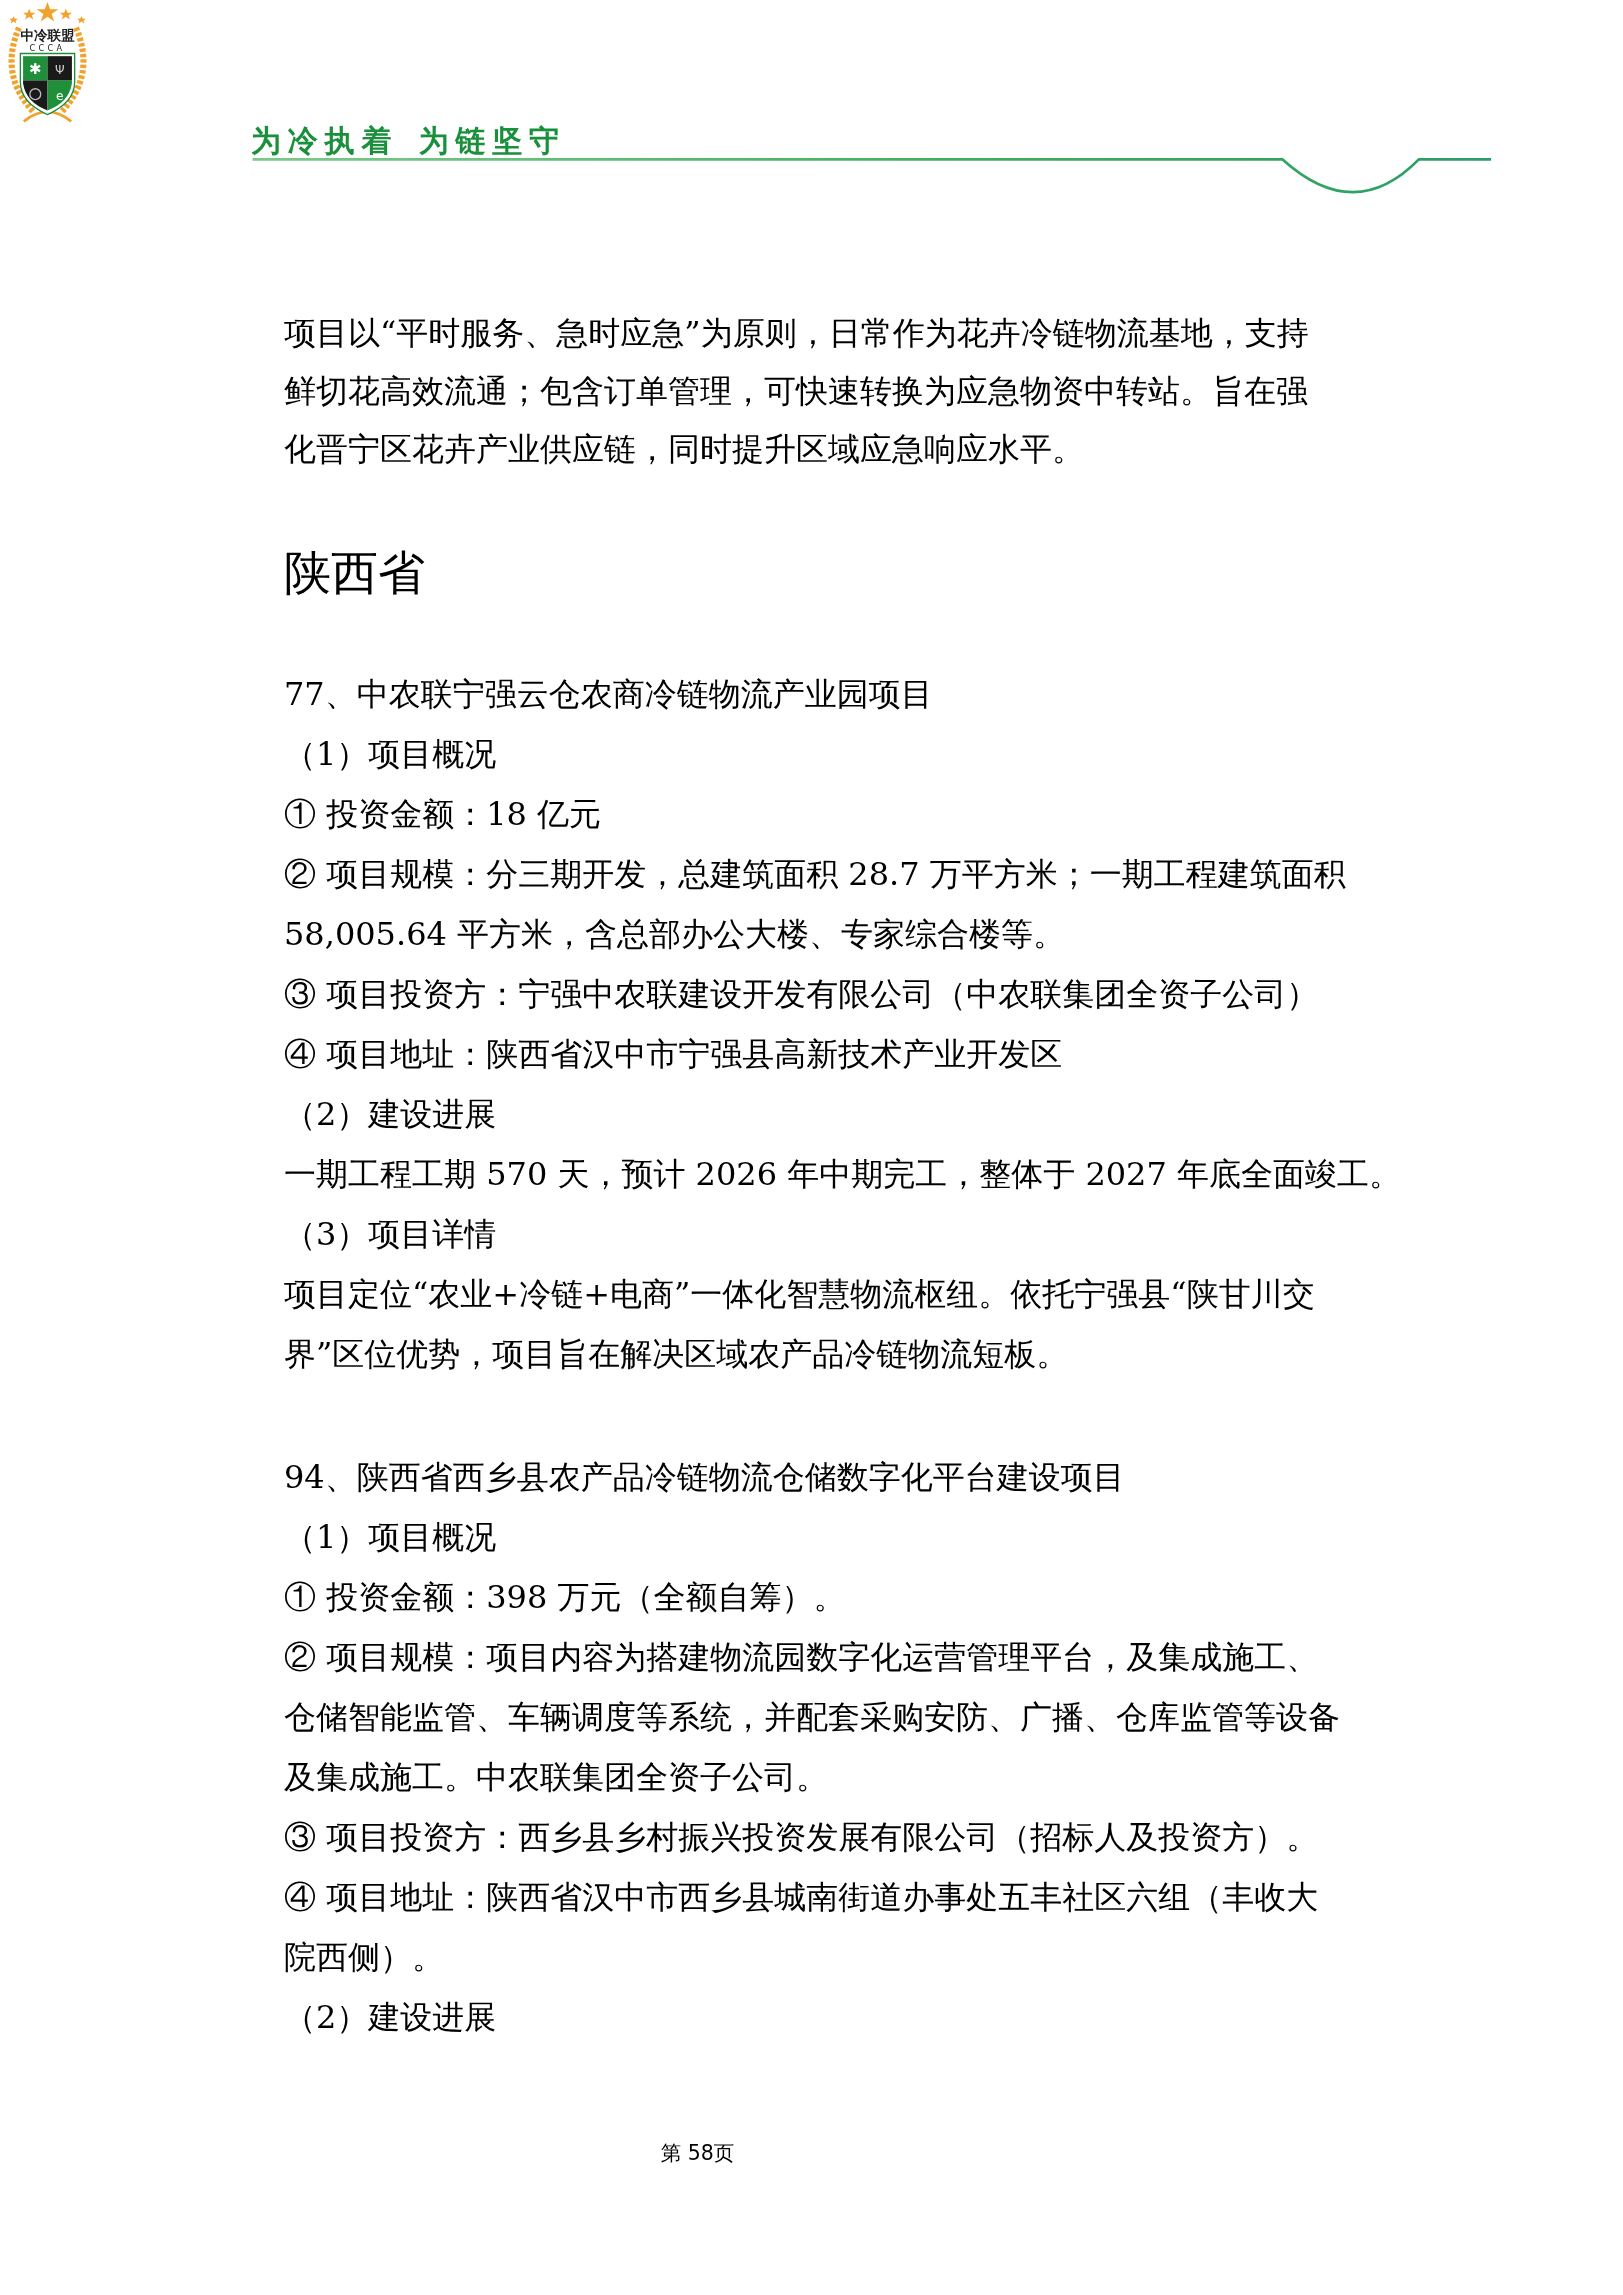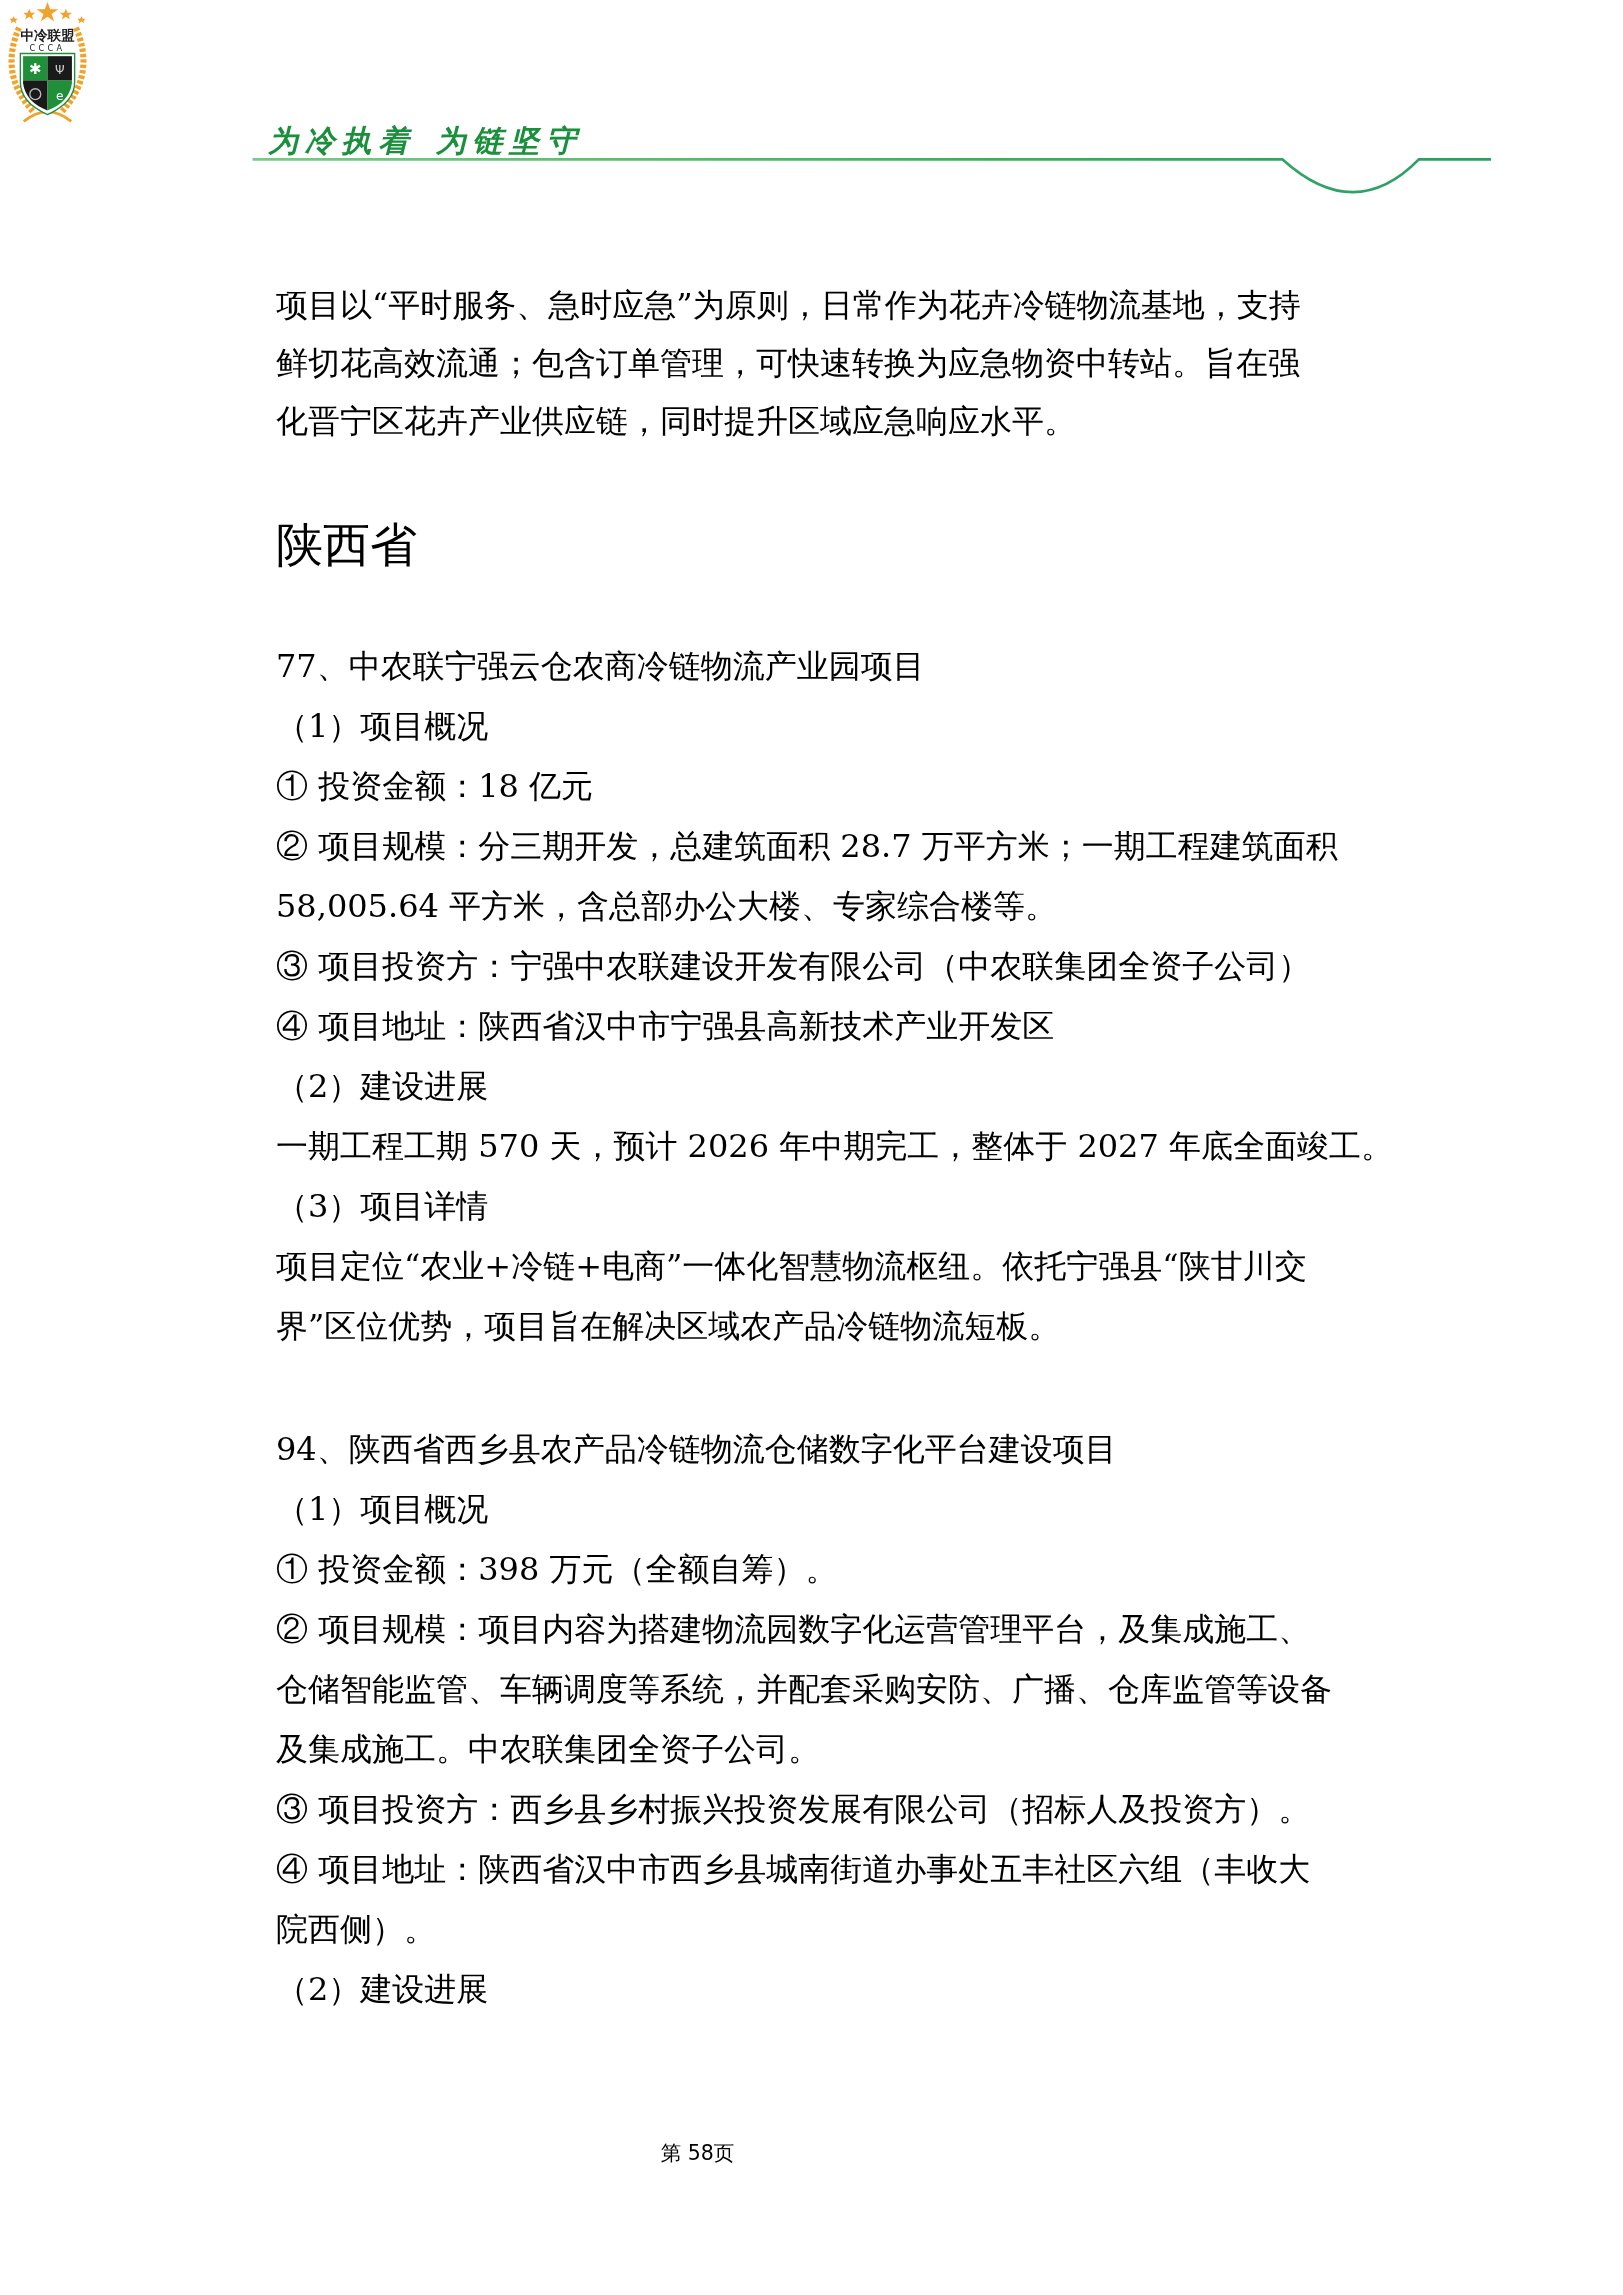--- a/index.html
+++ b/index.html
@@ -1,26 +1,26 @@
 <!DOCTYPE html>
 <html style="font-size:11px"><head>
 <meta charset="utf-8">
 <style>
   html, body { margin: 0; padding: 0; background: #ffffff; }
   body { width: 1623px; height: 2295px; position: relative; overflow: hidden;
          font-family: "DejaVu Serif", "Liberation Serif", serif; color: #000; }
   .header { position: absolute; left: 0; top: 0; width: 1623px; height: 218px; }
-  .slogan { position: absolute; left: 268px; top: 121px; font-size: 30px; font-weight: bold;
-            font-style: italic; color: #1a8f3c; letter-spacing: 6.8px;
+  .slogan { position: absolute; left: 251px; top: 121px; font-size: 30px; font-weight: bold;
+            color: #1a8f3c; letter-spacing: 6.8px;
             font-family: "DejaVu Serif", serif; white-space: nowrap; }
   .slogan .gap { display: inline-block; width: 20.5px; }
   .header svg { position: absolute; left: 0; top: 0; }
   .logo { position: absolute; left: 1309px; top: 78px; width: 95px; height: 130px; }
   .content { position: absolute; left: 276px; top: 0; width: 1084px; }
-  .line { position: absolute; left: 0; font-size: 32px; line-height: 41px; white-space: nowrap; }
+  .line { position: absolute; left: 8px; font-size: 32px; line-height: 41px; white-space: nowrap; margin-top: 28px; }
   .h-province { font-size: 47px; }
   .footer { position: absolute; left: 0; width: 1395px; top: 2139px; text-align: center;
             font-family: "DejaVu Sans", sans-serif; font-size: 20.5px; }
 </style>
 </head>
 <body>
 
 <div class="header">
   <svg width="1623" height="218" viewBox="0 0 2381 320">
     <defs>

